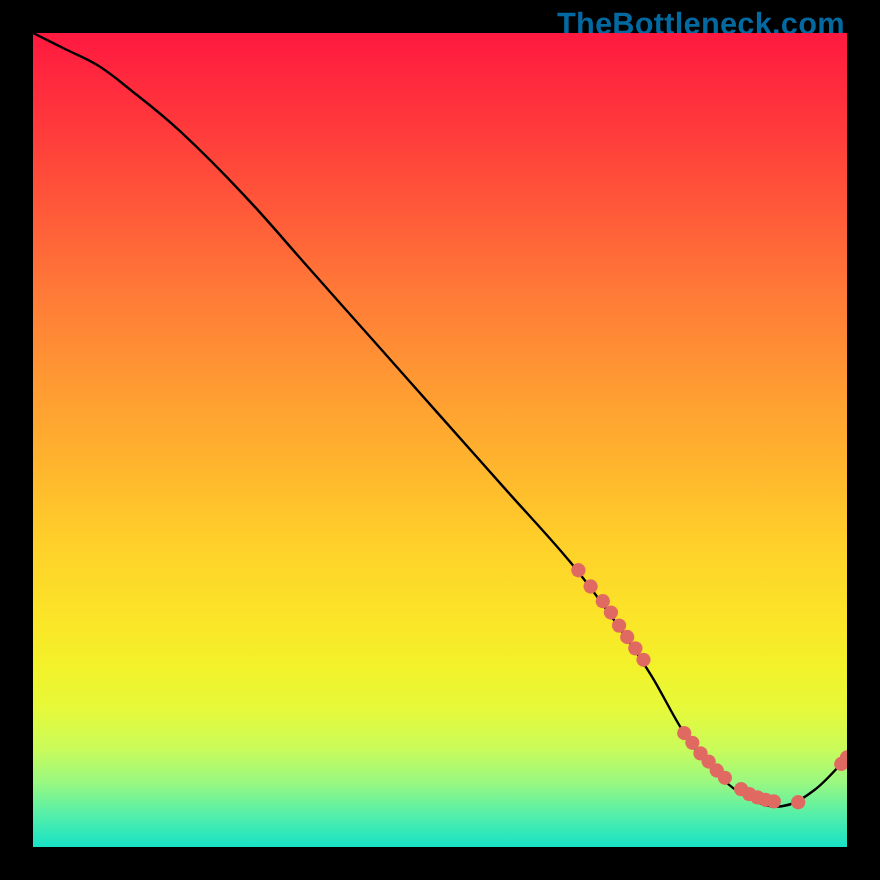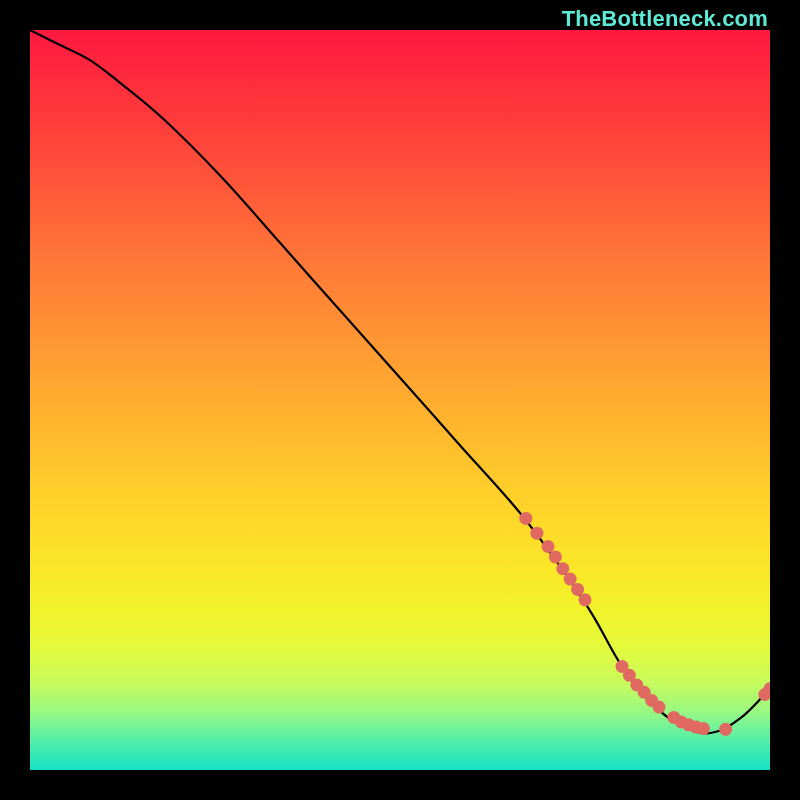--- a/index.html
+++ b/index.html
@@ -49,22 +49,22 @@
   .overlay-svg {
     position: absolute;
     inset: 0;
     width: 740px;
     height: 740px;
   }
   .watermark {
     position: absolute;
     top: 6px;
     right: 32px;
-    color: #5eead4;
-    font-size: 22px;
+    color: #0369a1;
+    font-size: 28px;
     font-weight: 600;
     letter-spacing: 0.2px;
     user-select: none;
   }
 </style>
 </head>
 <body>
 
 <div class="stage">
   <div class="watermark">TheBottleneck.com</div>

